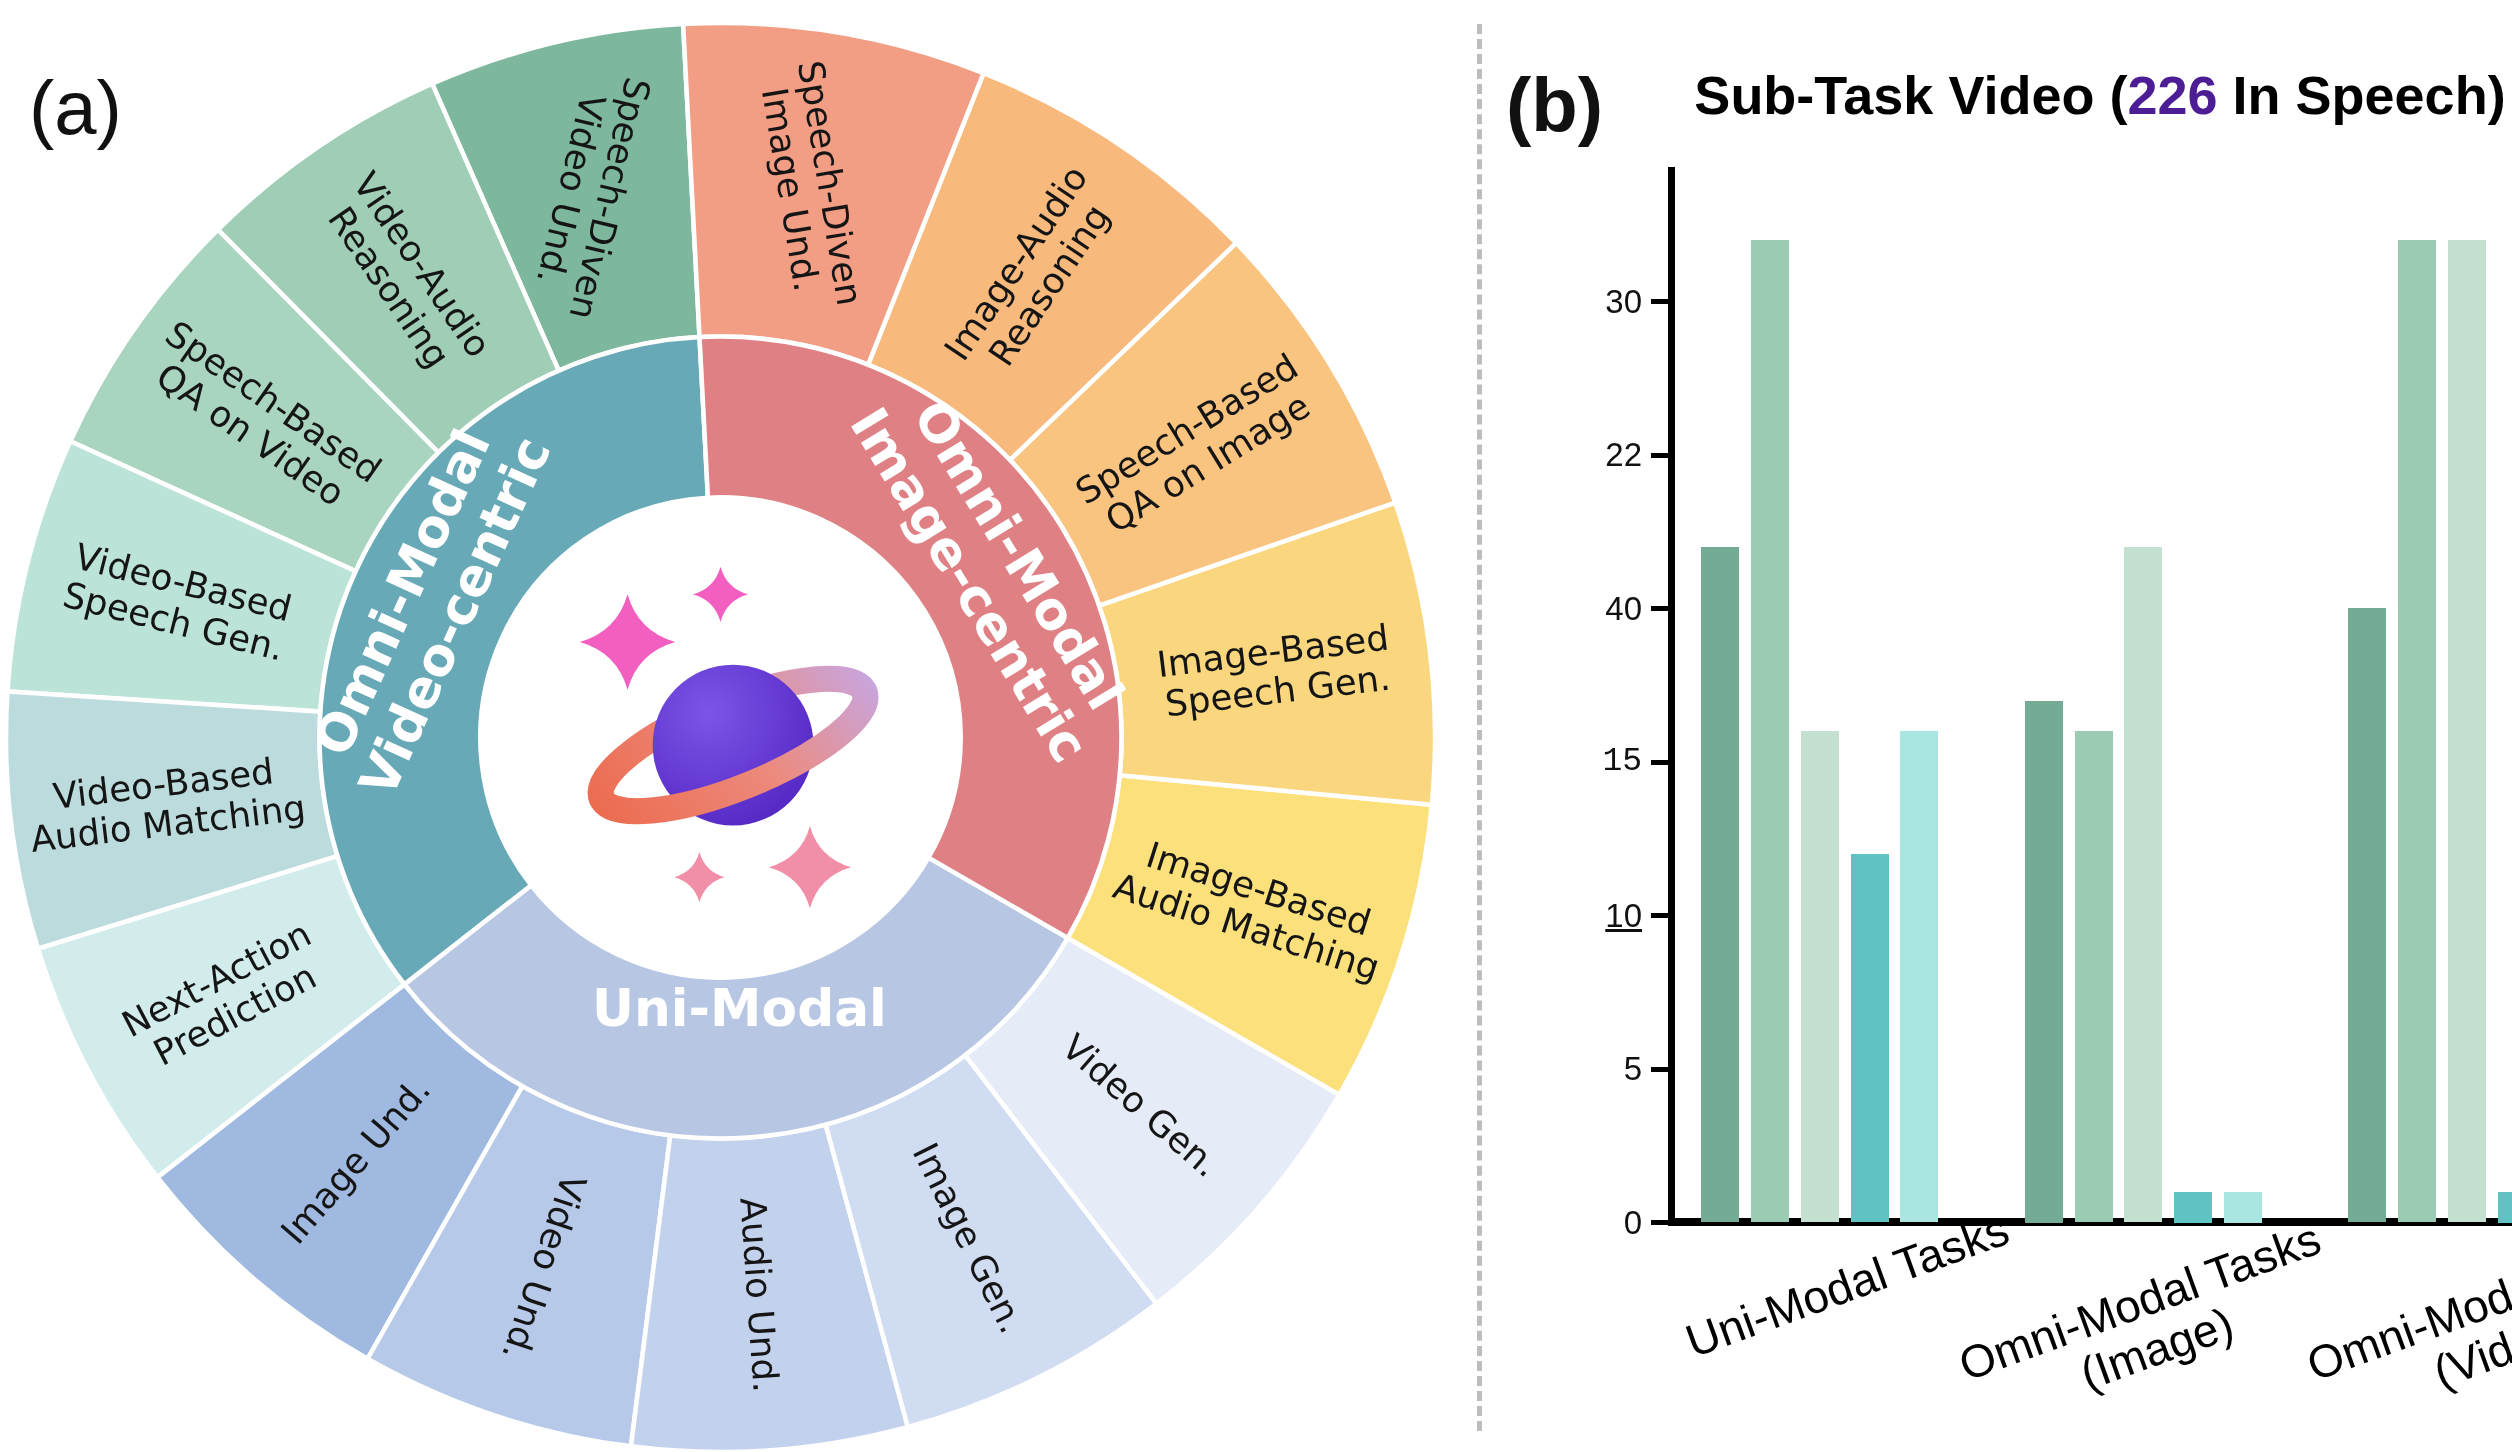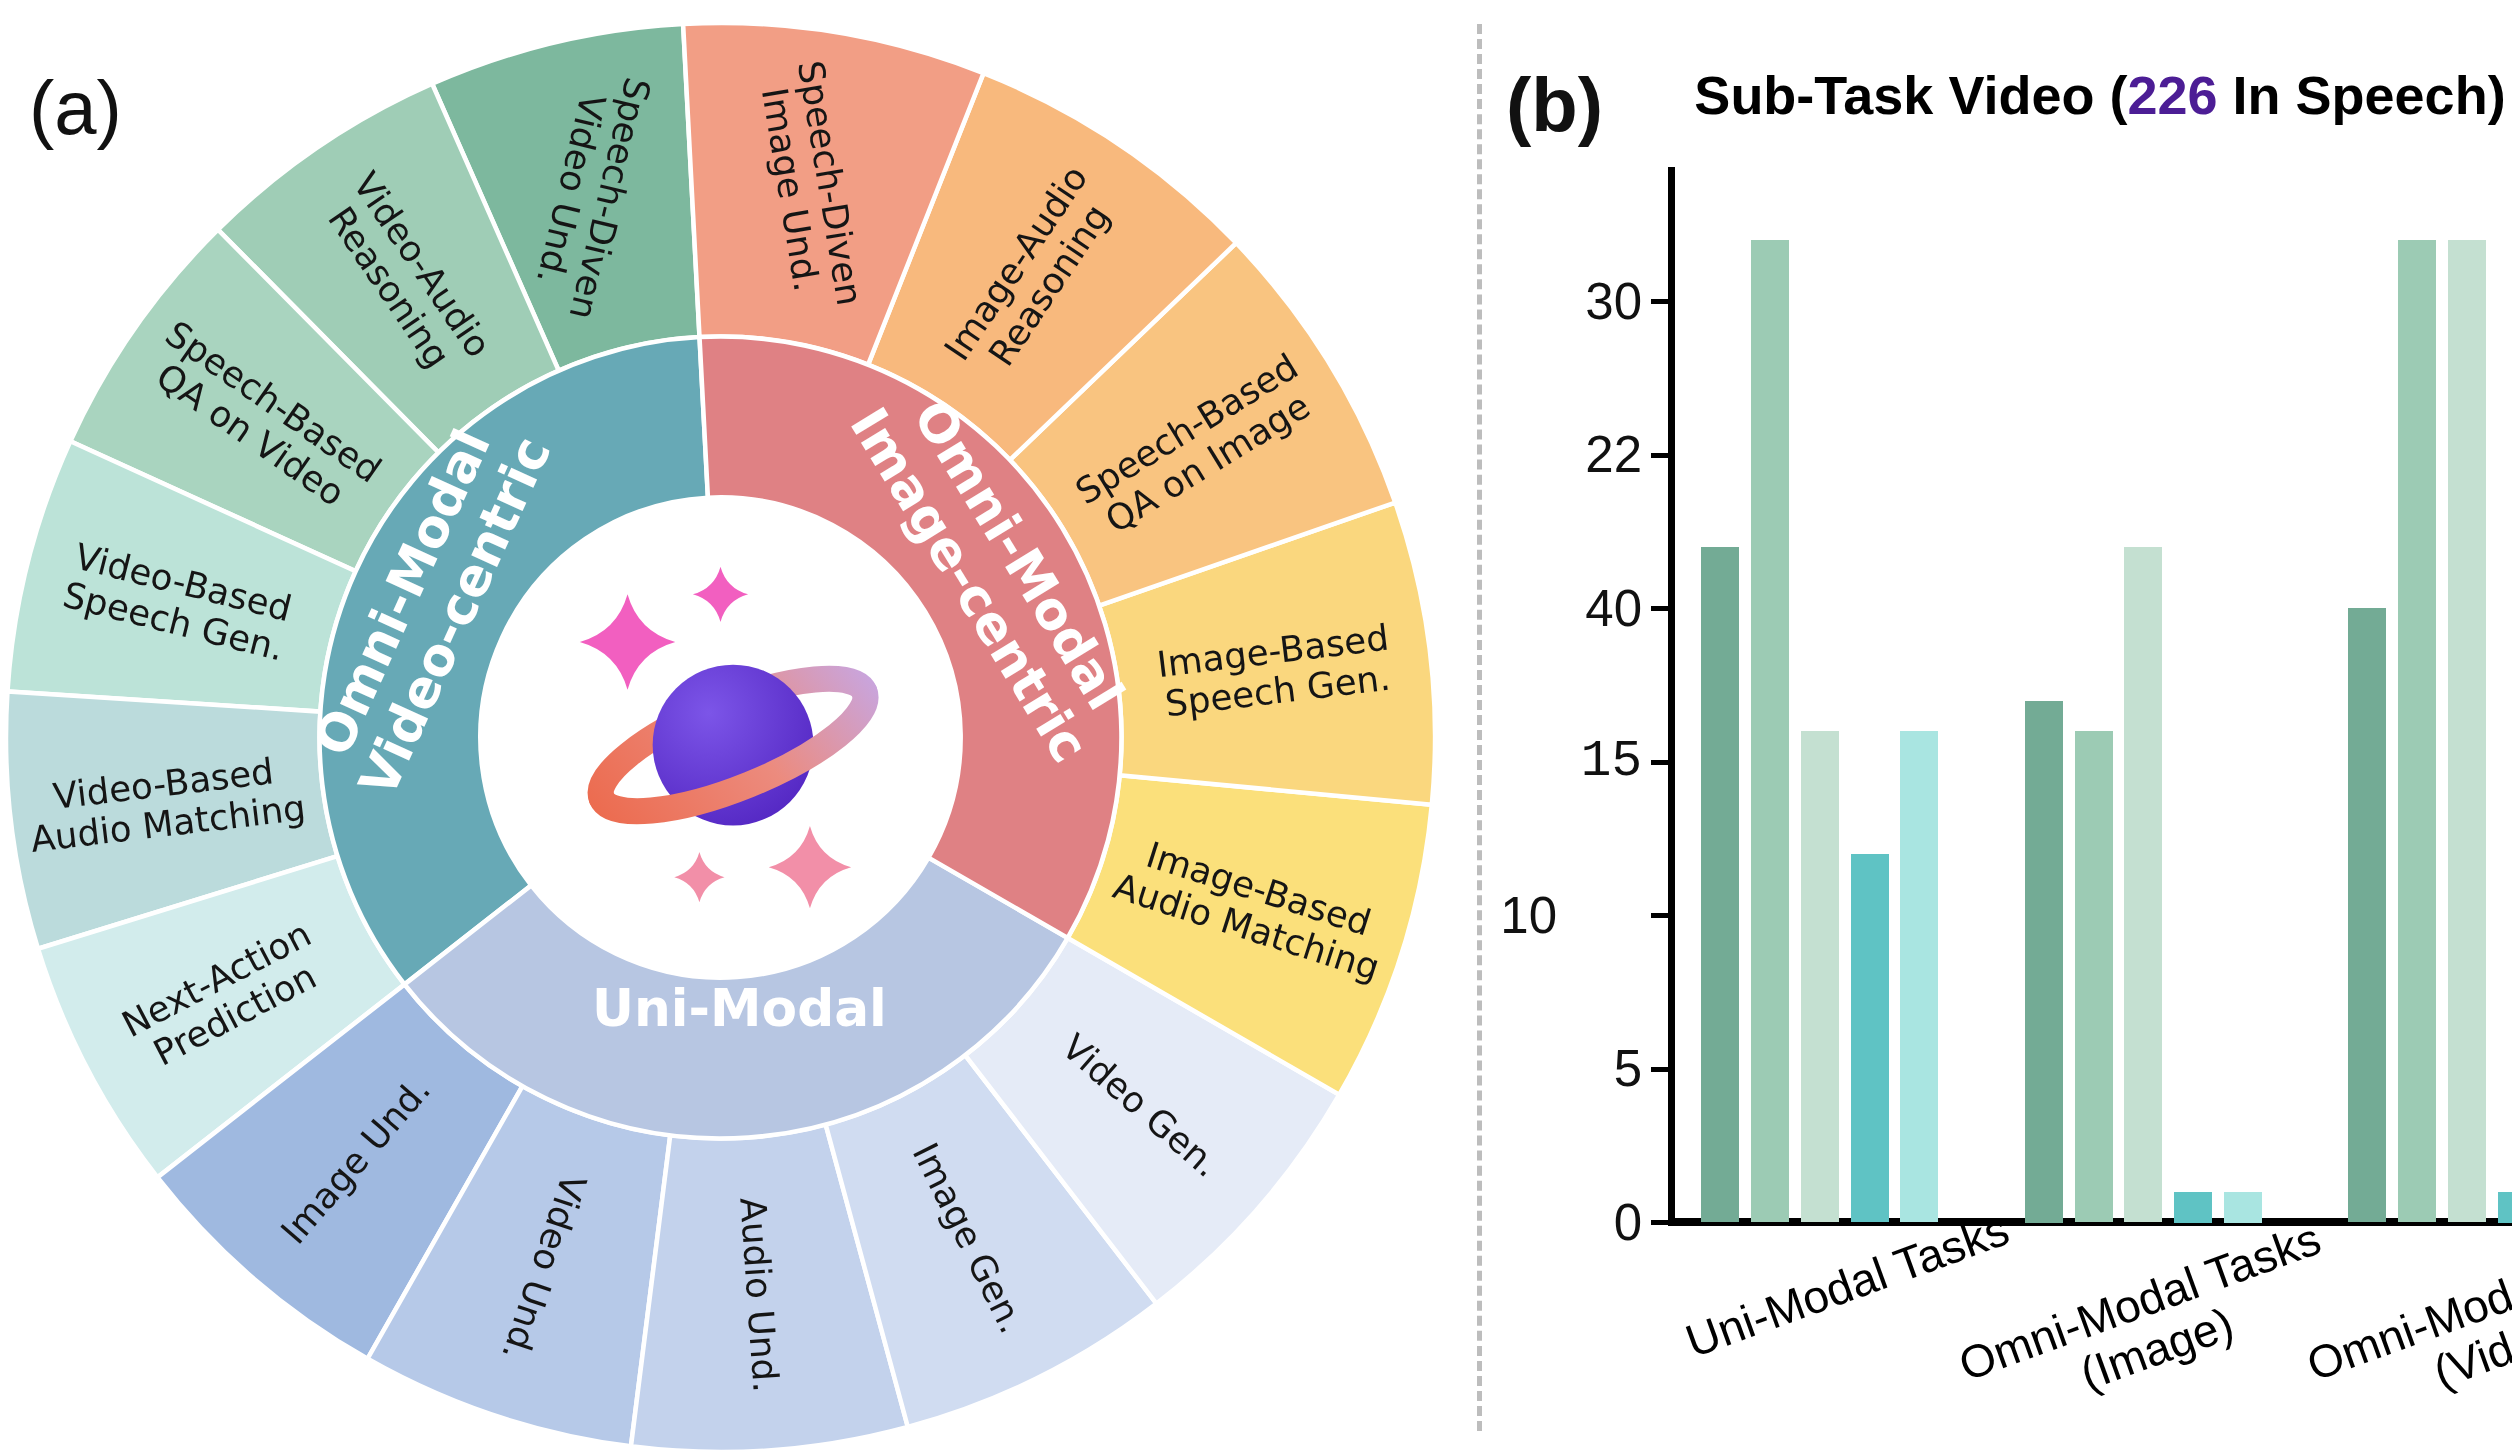--- a/index.html
+++ b/index.html
@@ -11,21 +11,21 @@
   #divider{position:absolute;left:1477px;top:24px;height:1407px;width:0;
            border-left:5.5px dashed #BDBDBD;}
   #sunburst{position:absolute;left:5.5px;top:22.6px;}
   .sb-outer-label{font-family:"DejaVu Sans", sans-serif;font-size:71px;fill:#151515;}
   .sb-inner-label{font-family:"DejaVu Sans", sans-serif;font-size:103px;font-weight:bold;fill:#ffffff;}
   .chart-title{position:absolute;top:64px;font-size:54px;font-weight:700;text-align:center;white-space:nowrap;}
   #title1{left:1447px;width:1306px;}
   .total-red{color:#4c1d95;}
   .axis{position:absolute;background:#000;}
   .ytick{position:absolute;background:#000;height:4.5px;}
-  .ylab{position:absolute;width:85px;text-align:right;font-size:51px;color:#111;line-height:47px;}
+  .ylab{position:absolute;width:85px;text-align:right;font-size:33px;color:#111;line-height:47px;}
   .bar{position:absolute;}
   .xcat{position:absolute;width:603px;text-align:center;font-size:46px;color:#000;
         line-height:1.08;transform:rotate(-20deg);}
 </style>
 </head>
 <body>
 
 <div id="root">
 
   <div id="label-a" class="panel-label">(a)</div>
@@ -110,21 +110,21 @@
     <span>Sub-Task Video (</span><span class="total-red">226</span><span> In Speech)</span>
   </div>
 
 <div class="axis" style="left: 1668px; top: 167px; width: 6.5px; height: 1059px;"></div>
     <div class="axis" style="left: 1668px; top: 1218px; width: 1003px; height: 8px;"></div>
     <div class="ytick" style="left: 1651px; top: 1220px; width: 17px;"></div>
     <div class="ylab" style="left: 1557px; top: 1199px;">0</div>
     <div class="ytick" style="left: 1651px; top: 1067px; width: 17px;"></div>
     <div class="ylab" style="left: 1557px; top: 1045px;">5</div>
     <div class="ytick" style="left: 1651px; top: 913px; width: 17px;"></div>
-    <div class="ylab" style="left: 1472px; top: 892px;">10</div>
+    <div class="ylab" style="left: 1557px; top: 892px; text-decoration: underline;">10</div>
     <div class="ytick" style="left: 1651px; top: 760px; width: 17px;"></div>
     <div class="ylab" style="left: 1557px; top: 738px; font-family: Liberation Mono, monospace;">15</div>
     <div class="ytick" style="left: 1651px; top: 606px; width: 17px;"></div>
     <div class="ylab" style="left: 1557px; top: 585px;">40</div>
     <div class="ytick" style="left: 1651px; top: 453px; width: 17px;"></div>
     <div class="ylab" style="left: 1557px; top: 431px;">22</div>
     <div class="ytick" style="left: 1651px; top: 299px; width: 17px;"></div>
     <div class="ylab" style="left: 1557px; top: 278px;">30</div>
     <div class="bar" style="left: 1701px; top: 547px; width: 38px; height: 675px; background: rgb(115, 171, 149);"></div>
     <div class="bar" style="left: 1751px; top: 240px; width: 38px; height: 982px; background: rgb(156, 203, 180);"></div>

